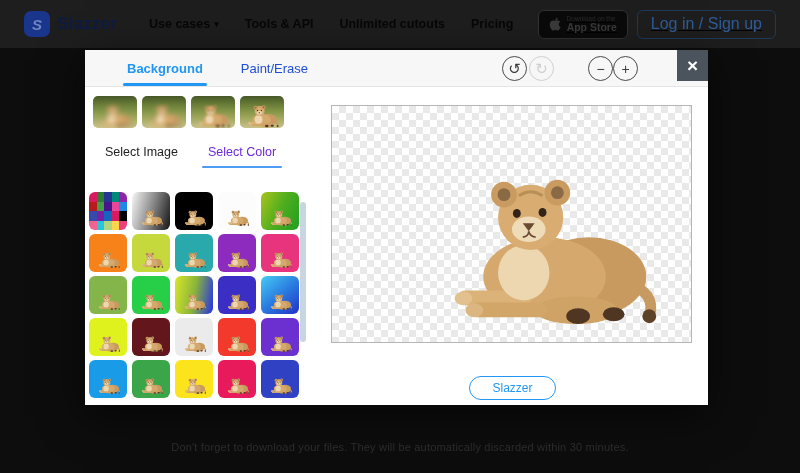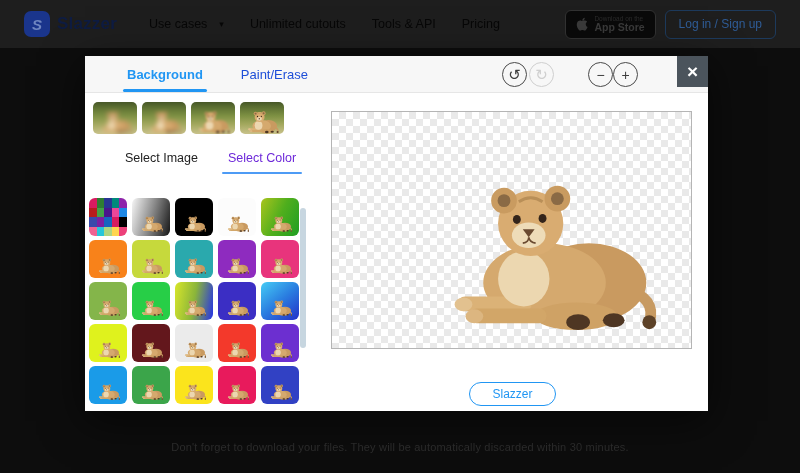--- a/index.html
+++ b/index.html
@@ -8,36 +8,36 @@
 
   
   .site-header { position:absolute; top:0; left:0; right:0; height:48px; background:#1e1e1e;
                  display:flex; align-items:center; padding:0 24px; }
   .logo { display:flex; align-items:center; gap:7px; margin-right:32px; cursor:pointer; }
   .logo-badge { width:26px; height:26px; border-radius:7px; background:#1a358c;
                 display:flex; align-items:center; justify-content:center; }
   .logo-badge span { color:#6f86c0; font-weight:bold; font-size:15px; font-style:italic; }
   .logo-text { color:#0e1c42; font-weight:bold; font-size:17px; letter-spacing:.2px; }
   nav { display:flex; gap:26px; }
-  .nav-item { font-size:12.5px; font-weight:400; color:#070707; cursor:pointer; display:flex; align-items:center; gap:12px; }
+  .nav-item { font-size:12.5px; font-weight:700; color:#070707; cursor:pointer; display:flex; align-items:center; gap:4px; }
   .nav-item .chev { font-size:9px; color:#070707; }
-  .header-right { margin-left:auto; display:flex; align-items:center; gap:9px; }
+  .header-right { margin-left:auto; display:flex; align-items:center; gap:9px;text-decoration:underline; }
   .store-btn { height:29px; border:1px solid #323232; border-radius:6px; background:#0a0a0a;
                display:flex; align-items:center; gap:6px; padding:0 10px; cursor:pointer; }
   .store-txt { display:flex; flex-direction:column; line-height:1.1; }
   .store-small { font-size:6.5px; color:#2c2c2c; }
   .store-big { font-size:10.5px; font-weight:bold; color:#3a3a3a; }
   .store-icon svg { display:block; }
   .login-btn { height:29px; border:1px solid #1d3a5c; border-radius:6px; background:transparent;
-               color:#2f5c96; font-size:12px; padding:12px 13px; display:flex; align-items:center; cursor:pointer; }
+               color:#2f5c96; font-size:16px; padding:12px 13px; display:flex; align-items:center; cursor:pointer; }
   .footer-note { position:absolute; top:441px; left:0; right:0; text-align:center;
                  font-size:11px; color:#2e2e2e; letter-spacing:.2px; }
 
   
-  .modal { position:absolute; left:85px; top:56px; width:623px; height:355px; background:#fff;
+  .modal { position:absolute; left:85px; top:50px; width:623px; height:355px; background:#fff;
            box-shadow:0 10px 40px rgba(0,0,0,.6); }
   .modal-header { position:relative; height:37px; background:#f7f7f7; border-bottom:1px solid #e6e6e6;
                   display:flex; align-items:center; }
   .tab { font-size:13px; color:#1d4ed8; height:100%; display:flex; align-items:center; position:relative; cursor:pointer; }
   .tab:first-child { margin-left:42px; }
   .tab + .tab { margin-left:38px; }
   .tab.active { color:#2196f3; font-weight:600; }
   .tab.active::after { content:""; position:absolute; left:-4px; right:-4px; bottom:0; height:3px;
                        background:#2196f3; border-radius:3px; }
   .icon-btn { position:absolute; top:6px; width:25px; height:25px; border:1.4px solid #4a4a4a; border-radius:50%;
@@ -54,21 +54,21 @@
   
   .blur-label { margin:9px 0 0 10px; font-size:12.5px; color:#222; }
   .thumbs { display:flex; gap:5px; margin:9px 0 0 8px; }
   .thumb { width:44px; height:32px; border-radius:5px; overflow:hidden; position:relative; cursor:pointer; }
   .thumb-inner { position:absolute; inset:-5px;
      background:linear-gradient(180deg,#313c1e 0%,#55682e 20%,#7e9143 45%,#a3a85e 65%,#c9c28b 88%,#d6cc9a 100%);
      display:flex; align-items:flex-end; justify-content:center; }
   .thumb-inner svg { width:36px; height:26px; margin-bottom:4px; }
   .subtabs { display:flex; margin-top:17px; }
   .subtab { font-size:12.5px; color:#222; padding-bottom:9px; position:relative; cursor:pointer; }
-  .subtab:first-child { margin-left:40px; }
+  .subtab:first-child { margin-left:20px; }
   .subtab + .subtab { margin-left:30px; }
   .subtab.active { color:#6d28d9; }
   .subtab.active::after { content:""; position:absolute; left:-6px; right:-6px; bottom:0; height:2.5px;
                           background:#4d9bf5; border-radius:2px; }
   .swatch-grid { position:absolute; left:4px; top:142px; display:grid;
                  grid-template-columns:repeat(5,38px); grid-auto-rows:38px; gap:4px 5px; }
   .swatch { border-radius:6px; position:relative; overflow:hidden; cursor:pointer;
             display:flex; align-items:flex-end; justify-content:center; }
   .swatch svg.mini { width:25px; height:18px; margin-bottom:3px; position:relative; z-index:2; }
   .picker { position:absolute; inset:0; display:grid; grid-template-columns:repeat(5,1fr);
@@ -124,22 +124,22 @@
     <span class="logo-badge">
         <span>S</span>
       </span>
     <span class="logo-text">Slazzer</span>
   </div>
   <nav>
     <span class="nav-item">
       <span>Use cases</span>
       <span class="chev">▾</span>
     </span>
+    <span class="nav-item">Tools &amp; API</span>
     <span class="nav-item">Unlimited cutouts</span>
-    <span class="nav-item">Tools &amp; API</span>
     <span class="nav-item">Pricing</span>
   </nav>
   <div class="header-right">
     <div class="store-btn">
       <span class="store-icon">
         <svg viewBox="0 0 14 17" width="12" height="14" fill="#3a3a3a">
             <path d="M11.5 8.9c0-2 1.6-3 1.7-3.1-.9-1.4-2.4-1.6-2.9-1.6-1.2-.1-2.4.7-3 .7-.6 0-1.6-.7-2.6-.7C3.3 4.3 2 5.1 1.3 6.4c-1.4 2.5-.4 6.1 1 8.1.7 1 1.5 2.1 2.6 2 1-.1 1.4-.7 2.6-.7s1.6.7 2.6.7c1.1 0 1.8-1 2.5-2 .8-1.1 1.1-2.2 1.1-2.3 0 0-2.1-.8-2.2-3.3zM9.6 3.3c.5-.7.9-1.6.8-2.5-.8 0-1.7.5-2.3 1.2-.5.6-.9 1.5-.8 2.4.9.1 1.8-.4 2.3-1.1z"></path>
           </svg>
       </span>
       <span class="store-txt">

